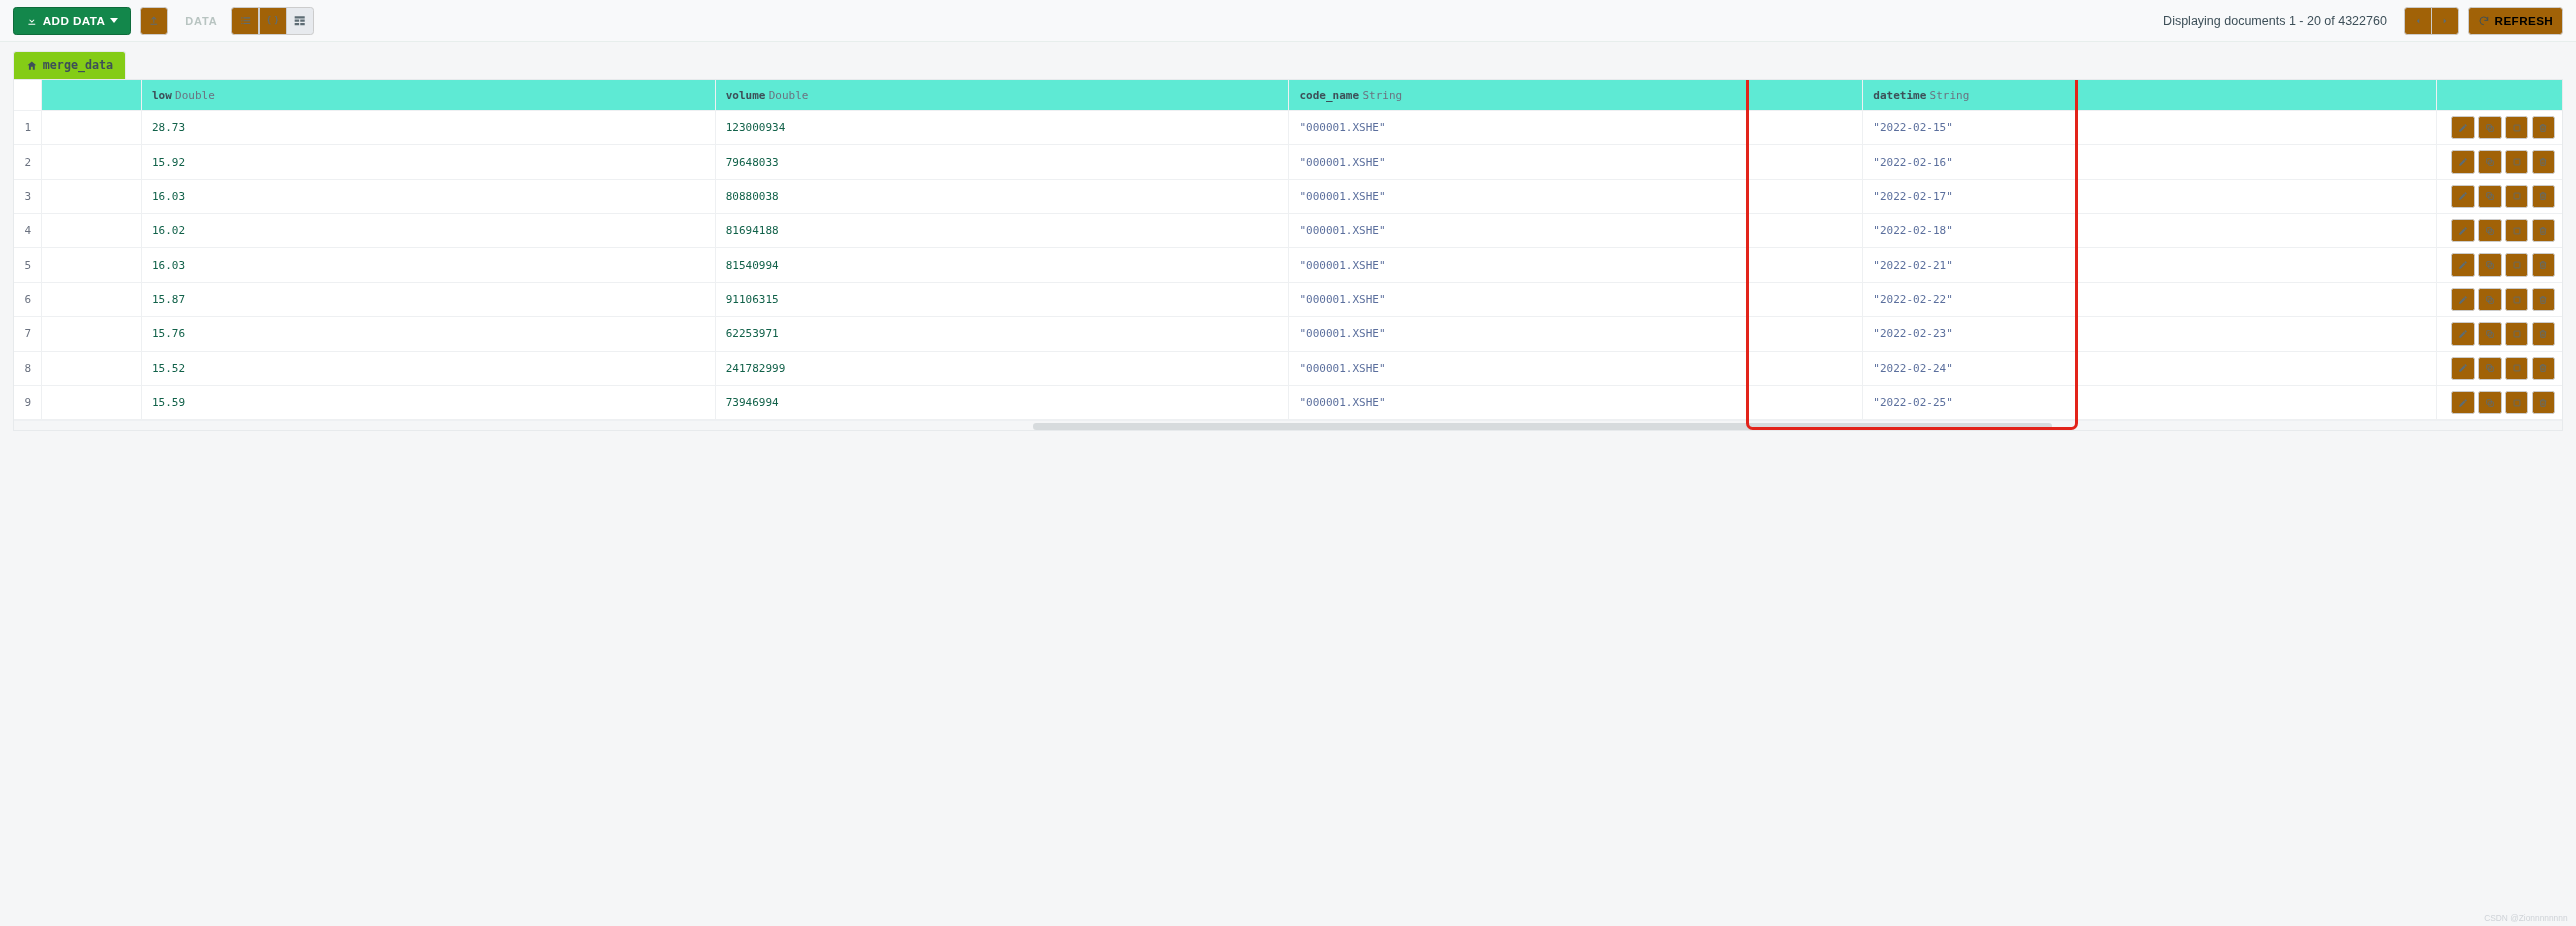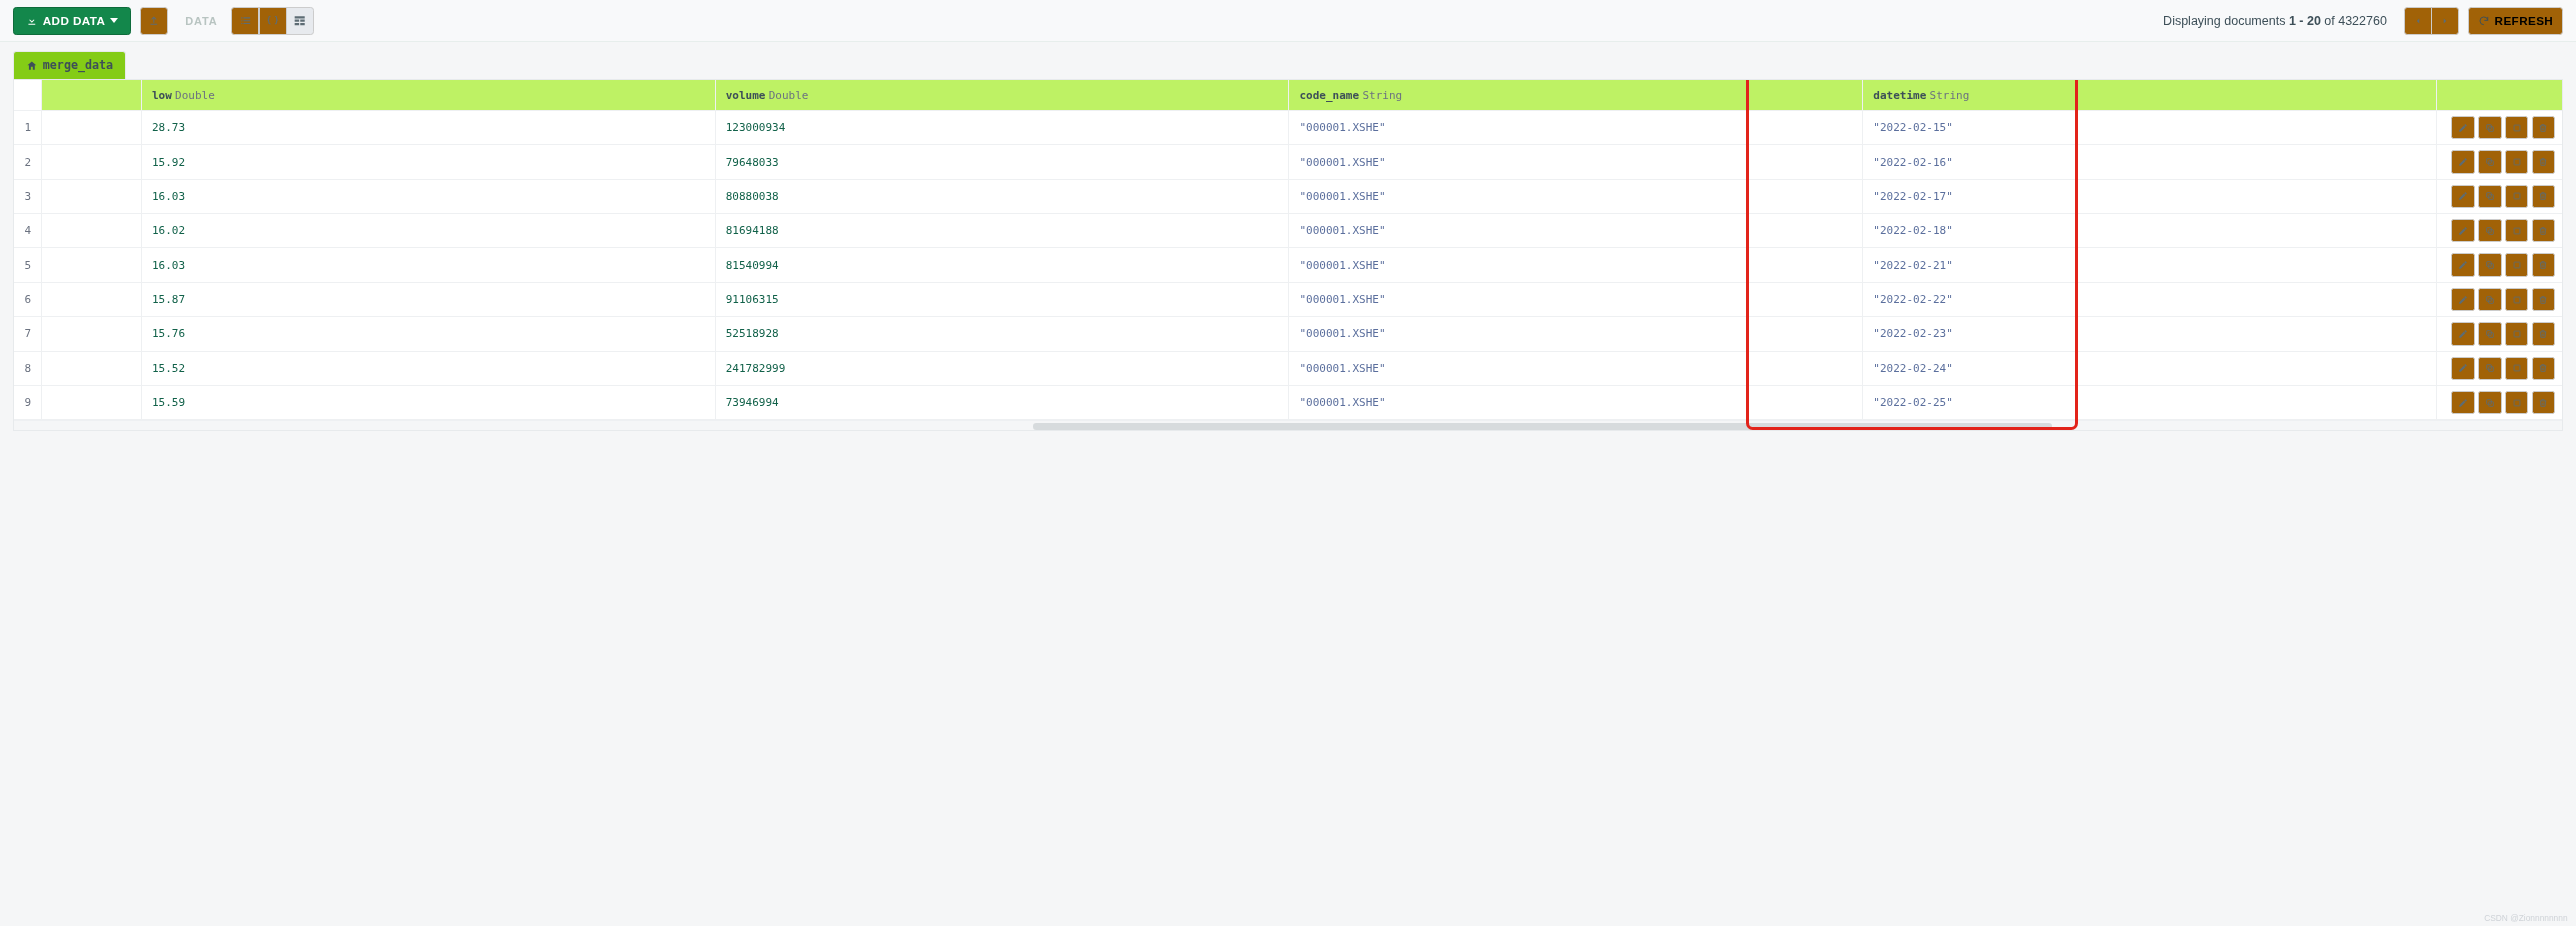--- a/index.html
+++ b/index.html
@@ -46,21 +46,21 @@
     margin: 0 5px 0 8.4px;
     font-size: 11px;
   }
   .btn-group { display: inline-flex; }
   .btn-group .btn { border-radius: 0; margin-left: -0.8px; }
   .btn-group .btn:first-child { border-radius: 3.3px 0 0 3.3px; margin-left: 0; }
   .btn-group .btn:last-child { border-radius: 0 3.3px 3.3px 0; }
   .btn-group .btn.active { background: #e7eaee; }
   .spacer { flex: 1; }
   .doc-count { color: #3d4f58; font-size: 12.5px; margin-right: 8.4px; }
-  .doc-count b { font-weight: 700; }
+  .doc-count b { font-weight: 400; }
   .refresh-btn { font-weight: 700; letter-spacing: 0.4px; }
 
   .content-wrap { padding: 8.4px 13.4px 0 13.4px; position: relative; }
   .tab {
     display: inline-flex;
     align-items: center;
     gap: 5px;
     background: #84cc16;
     border: 0.8px solid #e7eaec;
     border-bottom: none;
@@ -81,21 +81,21 @@
   th, td {
     border-bottom: 0.8px solid #eef0f2;
     border-right: 0.8px solid #eef0f2;
     text-align: left;
     padding: 8.4px 10px;
     font-family: "Menlo","Consolas",monospace;
     font-size: 11px;
     white-space: nowrap;
     overflow: hidden;
   }
-  th { background: #bef264; font-weight: 400; color: #3d4f58; }
+  th { background: #5eead4; font-weight: 400; color: #3d4f58; }
   th .col-name { font-weight: 700; }
   th .col-type { color: #6b7280; margin-left: 3.3px; }
   .rownum-col { width: 27px; text-align: center; color: #6b7280; background: #fff; }
   .expand-col { width: 100px; }
   .num-val { color: #116149; }
   .str-val { color: #5b6f9d; }
   .actions-cell { width: 125px; text-align: right; padding: 5px 6.7px; border-right: none; }
   .actions-cell .btn-icon {
     width: 23.4px; height: 23.4px; border-radius: 2.5px; font-size: 10px; color: #5d6c74;
   }
@@ -471,21 +471,21 @@
                       <path d="M4 7h16M9 7V4h6v3M6 7l1 13h10l1-13M10 11v6M14 11v6"></path>
                     </svg>
                   </span>
                 </button>
               </div></td>
           </tr>
           <tr>
             <td class="rownum-col">7</td>
             <td class="expand-col"></td>
             <td><span class="num-val">15.76</span></td>
-            <td><span class="num-val">52518928</span></td>
+            <td><span class="num-val">62253971</span></td>
             <td><span class="str-val">"000001.XSHE"</span></td>
             <td><span class="str-val">"2022-02-23"</span></td>
             <td class="actions-cell"><div class="actions-group">
                 <button class="btn btn-icon" title="Edit">
                   <span>
                     <svg width="10" height="10" viewBox="0 0 24 24" fill="#5d6c74">
                       <path d="M3 17.25V21h3.75L17.81 9.94l-3.75-3.75L3 17.25zM20.71 7.04a1 1 0 0 0 0-1.41l-2.34-2.34a1 1 0 0 0-1.41 0L15 5.25l3.75 3.75 1.96-1.96z"></path>
                     </svg>
                   </span>
                 </button>

